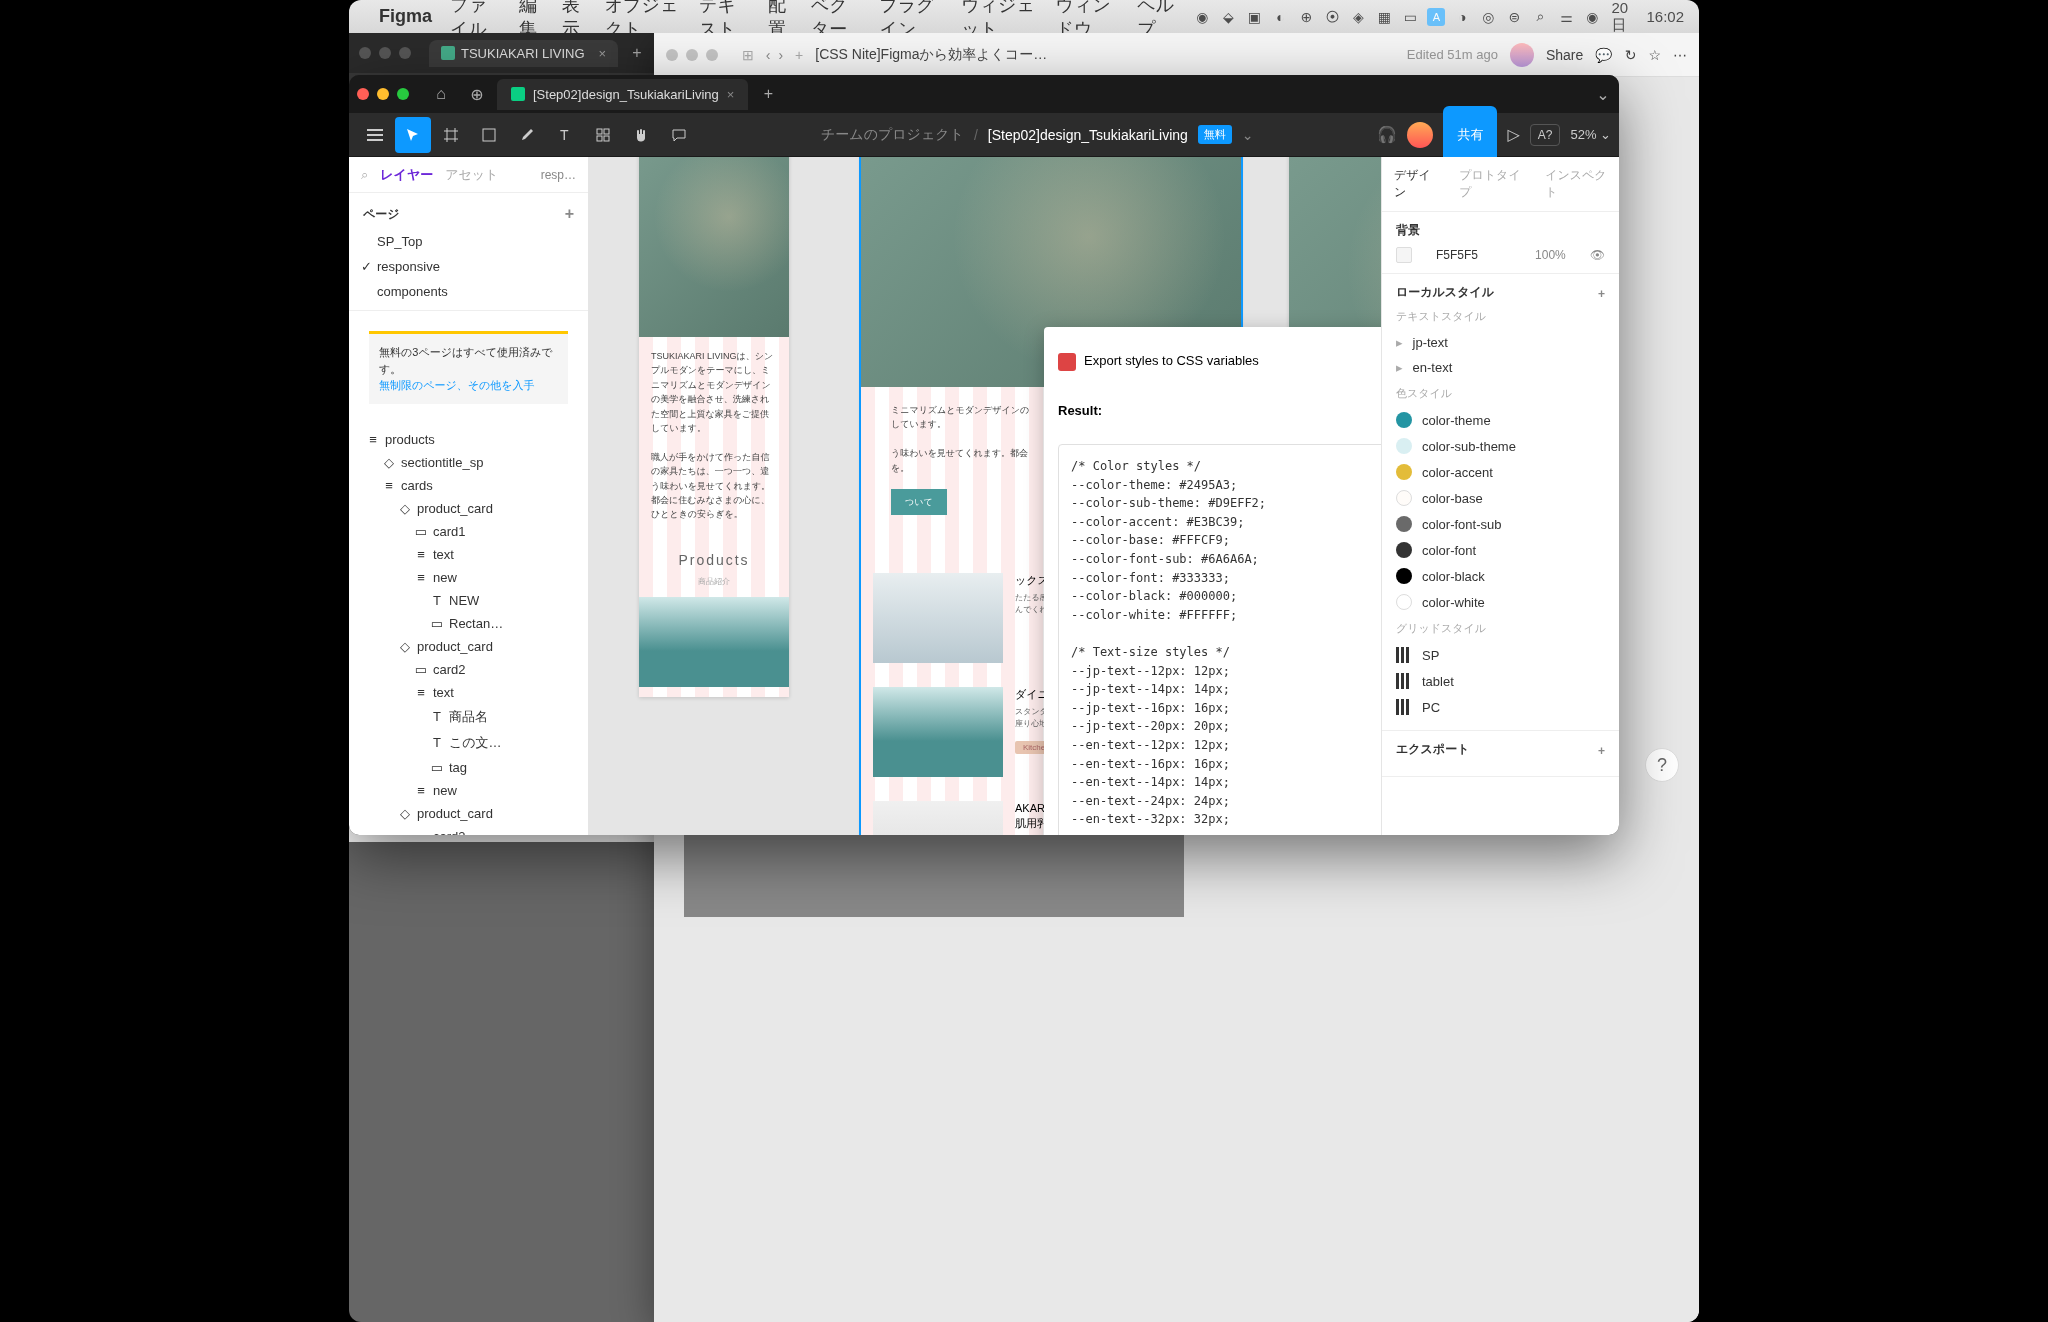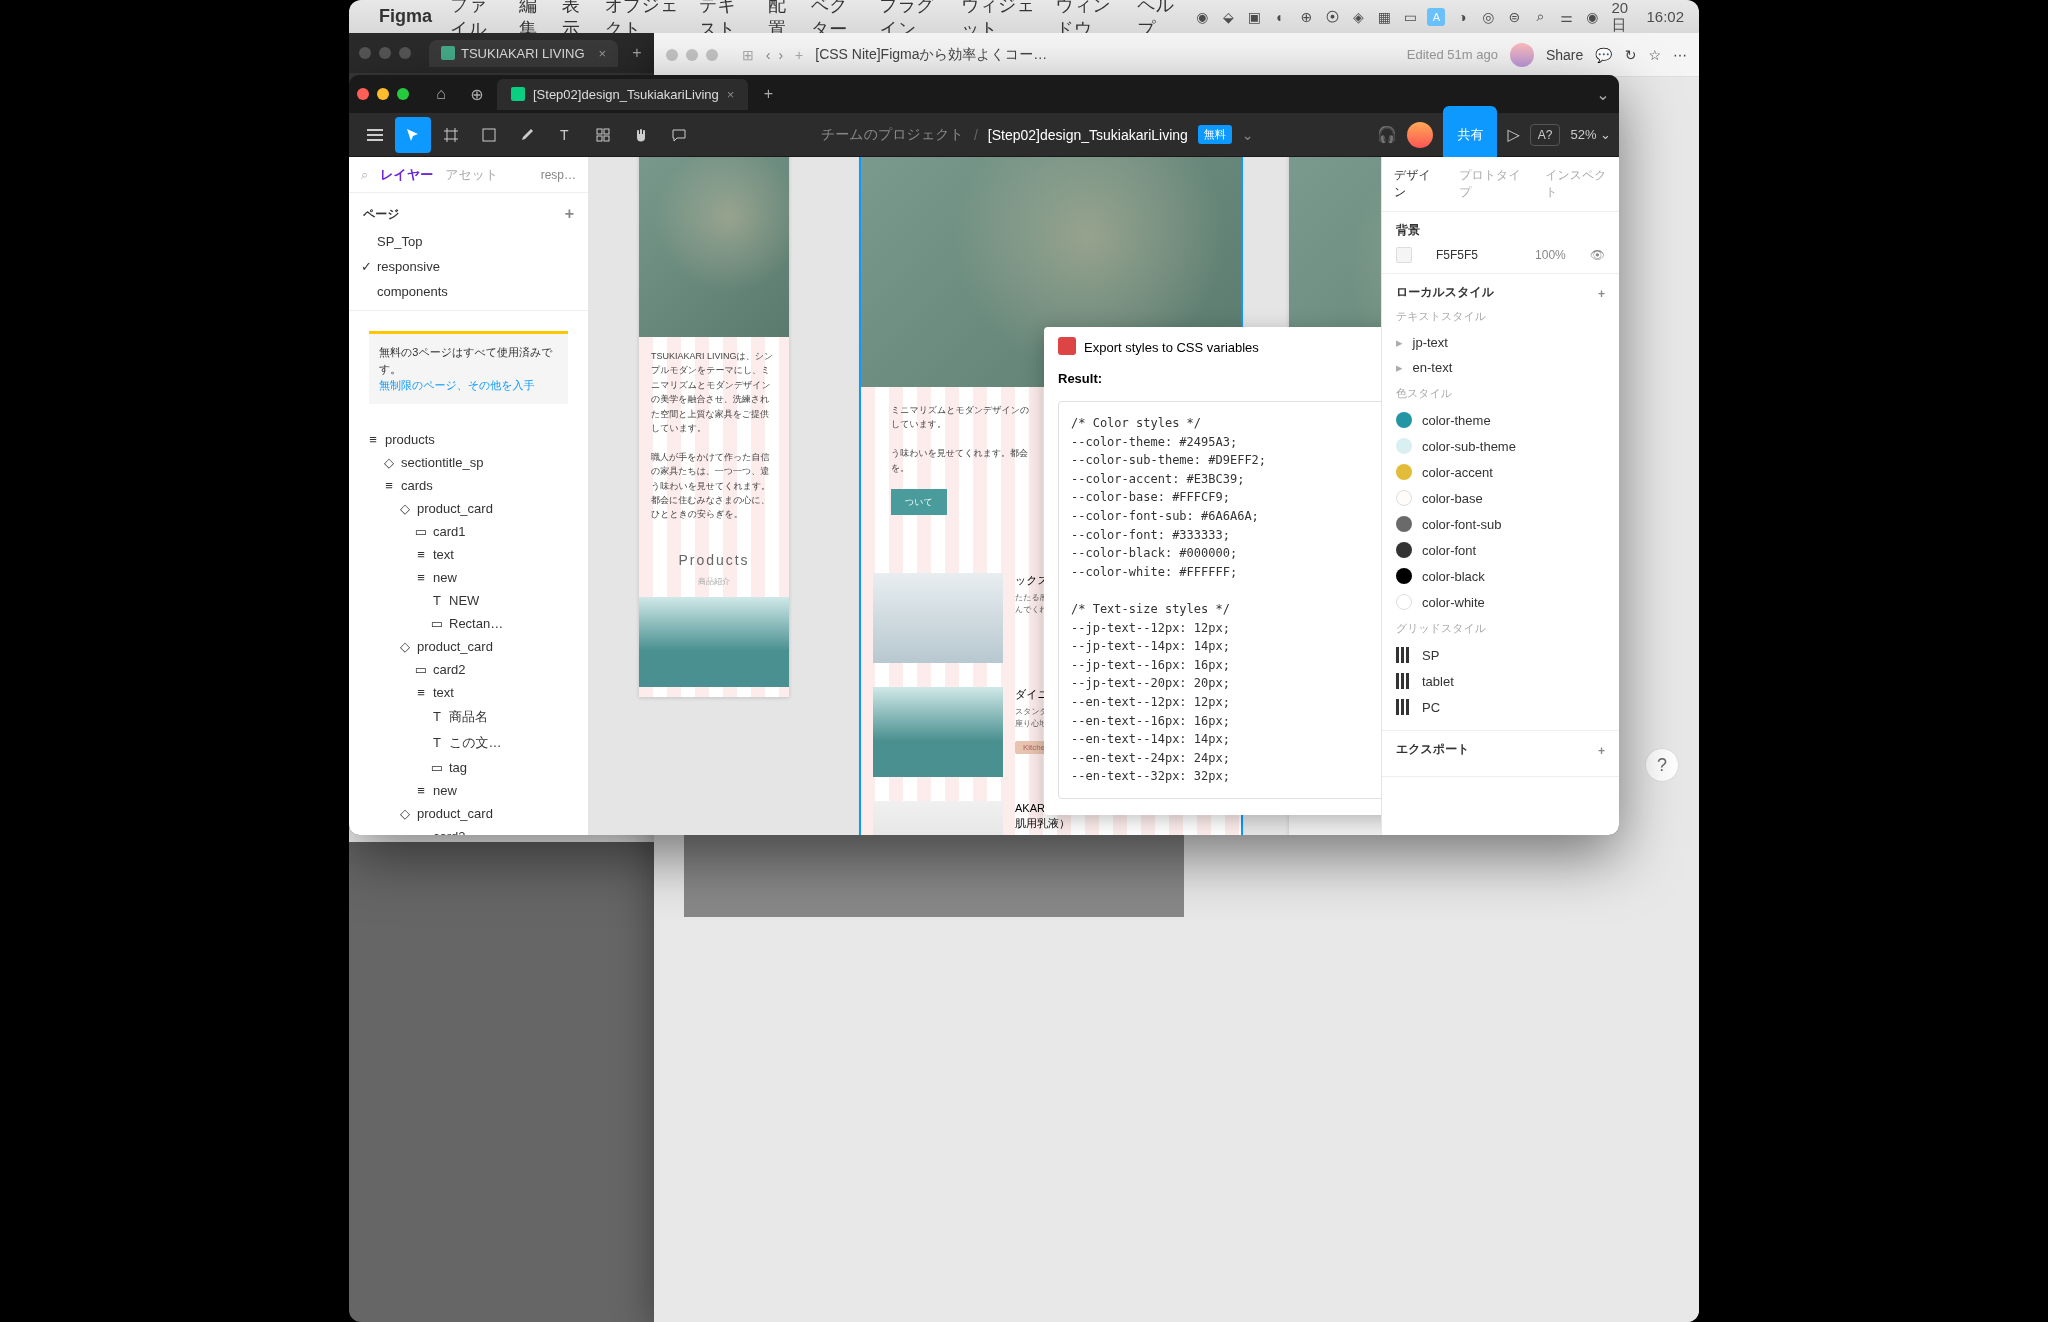--- a/index.html
+++ b/index.html
@@ -97,24 +97,24 @@
 .bg-row{display:flex;align-items:center;gap:24px;font-size:12px}
 .bg-row .swatch{width:16px;height:16px;background:#f5f5f5;border:1px solid #ddd;border-radius:2px}
 .bg-row .pct{margin-left:auto;color:#888}
 .bg-row .eye{color:#888}
 .style-subtitle{font-size:11px;color:#aaa;margin:6px 0}
 .style-item{display:flex;align-items:center;gap:10px;padding:5px 0;font-size:13px}
 .style-item .dot{width:16px;height:16px;border-radius:50%}
 .style-item .grid-ico{width:16px;height:16px;display:flex;gap:2px}
 .style-item .grid-ico span{width:3px;background:#333}
 .modal{position:absolute;left:455px;top:170px;width:385px;background:#fff;border-radius:4px;box-shadow:0 4px 20px rgba(0,0,0,.25);z-index:100}
-.modal-header{display:flex;align-items:flex-end;padding:10px 14px;gap:8px;font-size:13px;font-weight:500}
+.modal-header{display:flex;align-items:flex-start;padding:26px 14px;gap:8px;font-size:13px;font-weight:500}
 .modal-header .plugin-ico{width:18px;height:18px;background:#d44;border-radius:3px}
 .modal-body{padding:6px 14px 16px}
-.modal-body .result-label{font-size:13px;font-weight:600;margin-bottom:15px}
+.modal-body .result-label{font-size:13px;font-weight:600;margin-bottom:26px}
 .modal-body pre{background:#fff;border:1px solid #e0e0e0;border-radius:4px;padding:12px;font-size:12px;font-family:Menlo,monospace;line-height:1.55;color:#333;white-space:pre}
 .help-bubble{position:absolute;right:20px;bottom:20px;width:32px;height:32px;border-radius:50%;background:#1a1a1a;color:#fff;display:flex;align-items:center;justify-content:center;font-size:16px}
 .outer-help{position:absolute;right:20px;bottom:540px;width:34px;height:34px;border-radius:50%;background:#fff;border:1px solid #ddd;display:flex;align-items:center;justify-content:center;font-size:18px;color:#666}
 .menubar-icons{display:flex;gap:8px;align-items:center}
 .menubar-icons .mi{width:18px;height:18px;display:flex;align-items:center;justify-content:center;font-size:14px}
 .chrome-body{background:#fff;height:calc(100% - 80px);position:relative;overflow:hidden}
 .chrome-addr{height:40px;background:#383838;display:flex;align-items:center;padding:0 10px;gap:8px}
 .chrome-addr .field{flex:1;height:28px;background:#2a2a2a;border-radius:14px}
 .safari-content-img{position:absolute;left:30px;top:740px;width:500px;height:100px;background:#888}
 </style>

